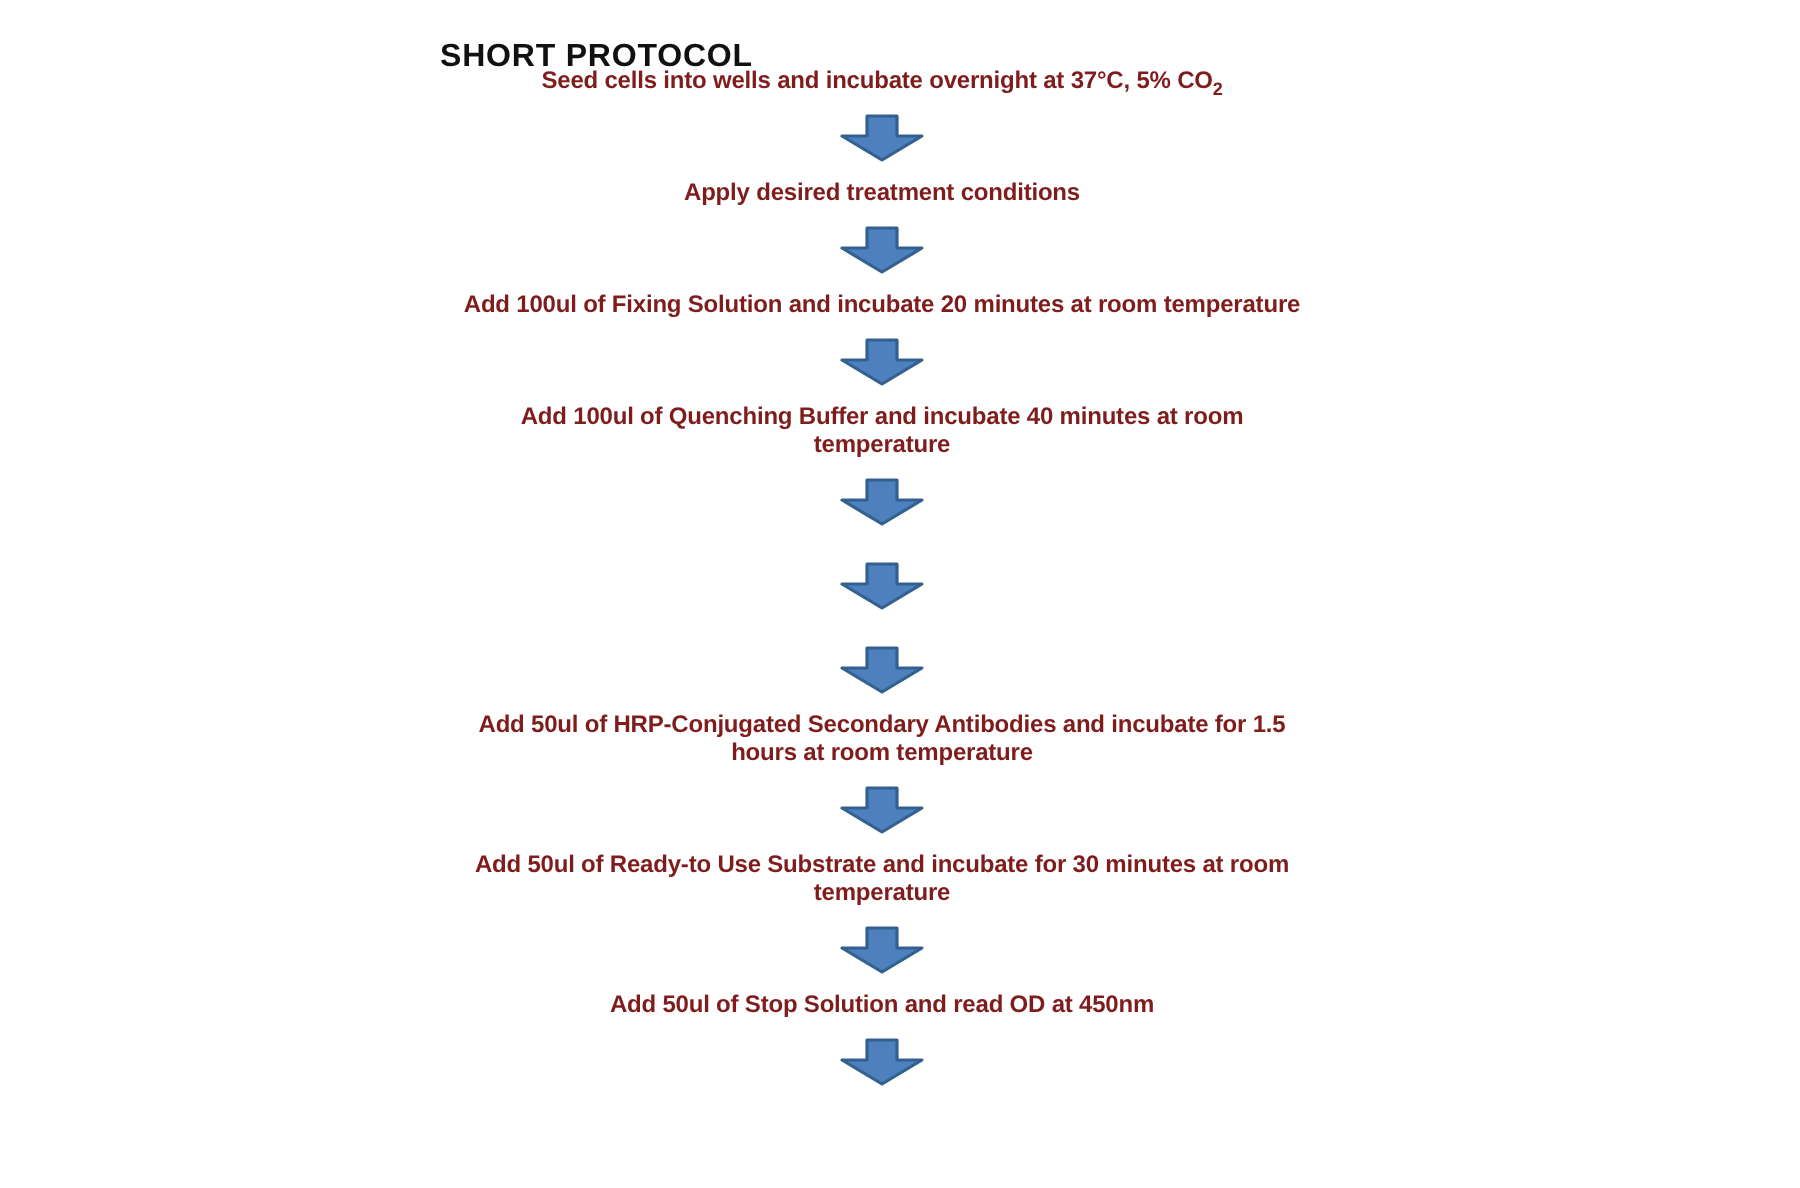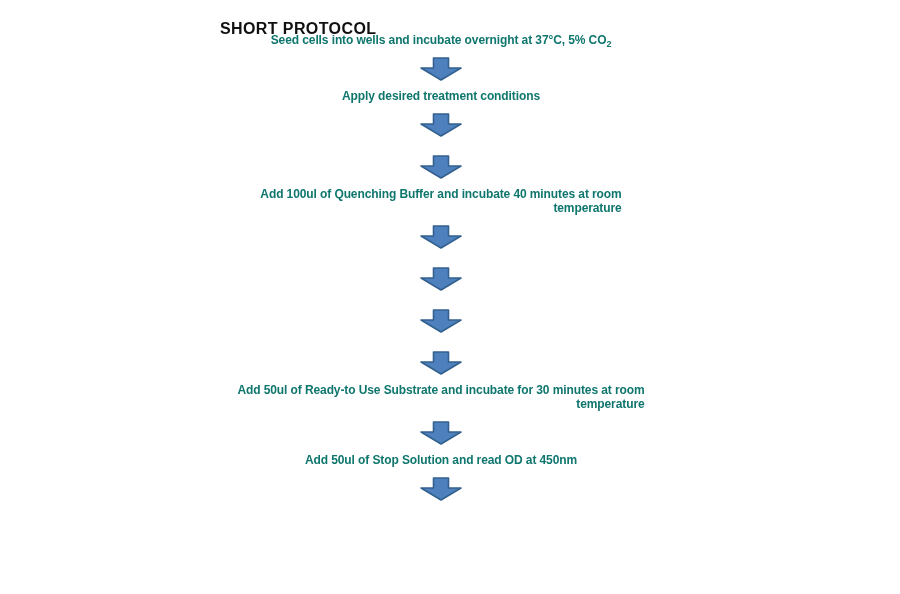--- a/index.html
+++ b/index.html
@@ -30,22 +30,22 @@
     top: 33px;
     width: 600px;
     display: flex;
     flex-direction: column;
     align-items: center;
   }
   .step {
     font-size: 12px;
     font-weight: 700;
     line-height: 14px;
-    color: #0f766e;
-    text-align: right;
+    color: #7f1d1d;
+    text-align: center;
     white-space: pre-line;
     letter-spacing: -0.1px;
   }
   .sub {
     font-size: 9px;
     font-weight: 700;
     vertical-align: sub;
     line-height: 0;
   }
   .arrow {
@@ -71,20 +71,21 @@
   <svg class="arrow" viewBox="0 0 44 24" width="44" height="24" aria-hidden="true">
       <path d="M14.5 1 H29.5 V11 H42 L22 23 L2 11 H14.5 Z"></path>
     </svg>
 
   <div class="step">Apply desired treatment conditions</div>
 
   <svg class="arrow" viewBox="0 0 44 24" width="44" height="24" aria-hidden="true">
       <path d="M14.5 1 H29.5 V11 H42 L22 23 L2 11 H14.5 Z"></path>
     </svg>
 
+  <div class="step">Add 100ul of Fixing Solution and incubate 20 minutes at room temperature</div>
 
   <svg class="arrow" viewBox="0 0 44 24" width="44" height="24" aria-hidden="true">
       <path d="M14.5 1 H29.5 V11 H42 L22 23 L2 11 H14.5 Z"></path>
     </svg>
 
   <div class="step">Add 100ul of Quenching Buffer and incubate 40 minutes at room
 temperature</div>
 
   <svg class="arrow" viewBox="0 0 44 24" width="44" height="24" aria-hidden="true">
       <path d="M14.5 1 H29.5 V11 H42 L22 23 L2 11 H14.5 Z"></path>
@@ -93,20 +94,22 @@
 
   <svg class="arrow" viewBox="0 0 44 24" width="44" height="24" aria-hidden="true">
       <path d="M14.5 1 H29.5 V11 H42 L22 23 L2 11 H14.5 Z"></path>
     </svg>
 
 
   <svg class="arrow" viewBox="0 0 44 24" width="44" height="24" aria-hidden="true">
       <path d="M14.5 1 H29.5 V11 H42 L22 23 L2 11 H14.5 Z"></path>
     </svg>
 
+  <div class="step">Add 50ul of HRP-Conjugated Secondary Antibodies and incubate for 1.5
+hours at room temperature</div>
 
   <svg class="arrow" viewBox="0 0 44 24" width="44" height="24" aria-hidden="true">
       <path d="M14.5 1 H29.5 V11 H42 L22 23 L2 11 H14.5 Z"></path>
     </svg>
 
   <div class="step">Add 50ul of Ready-to Use Substrate and incubate for 30 minutes at room
 temperature</div>
 
   <svg class="arrow" viewBox="0 0 44 24" width="44" height="24" aria-hidden="true">
       <path d="M14.5 1 H29.5 V11 H42 L22 23 L2 11 H14.5 Z"></path>

